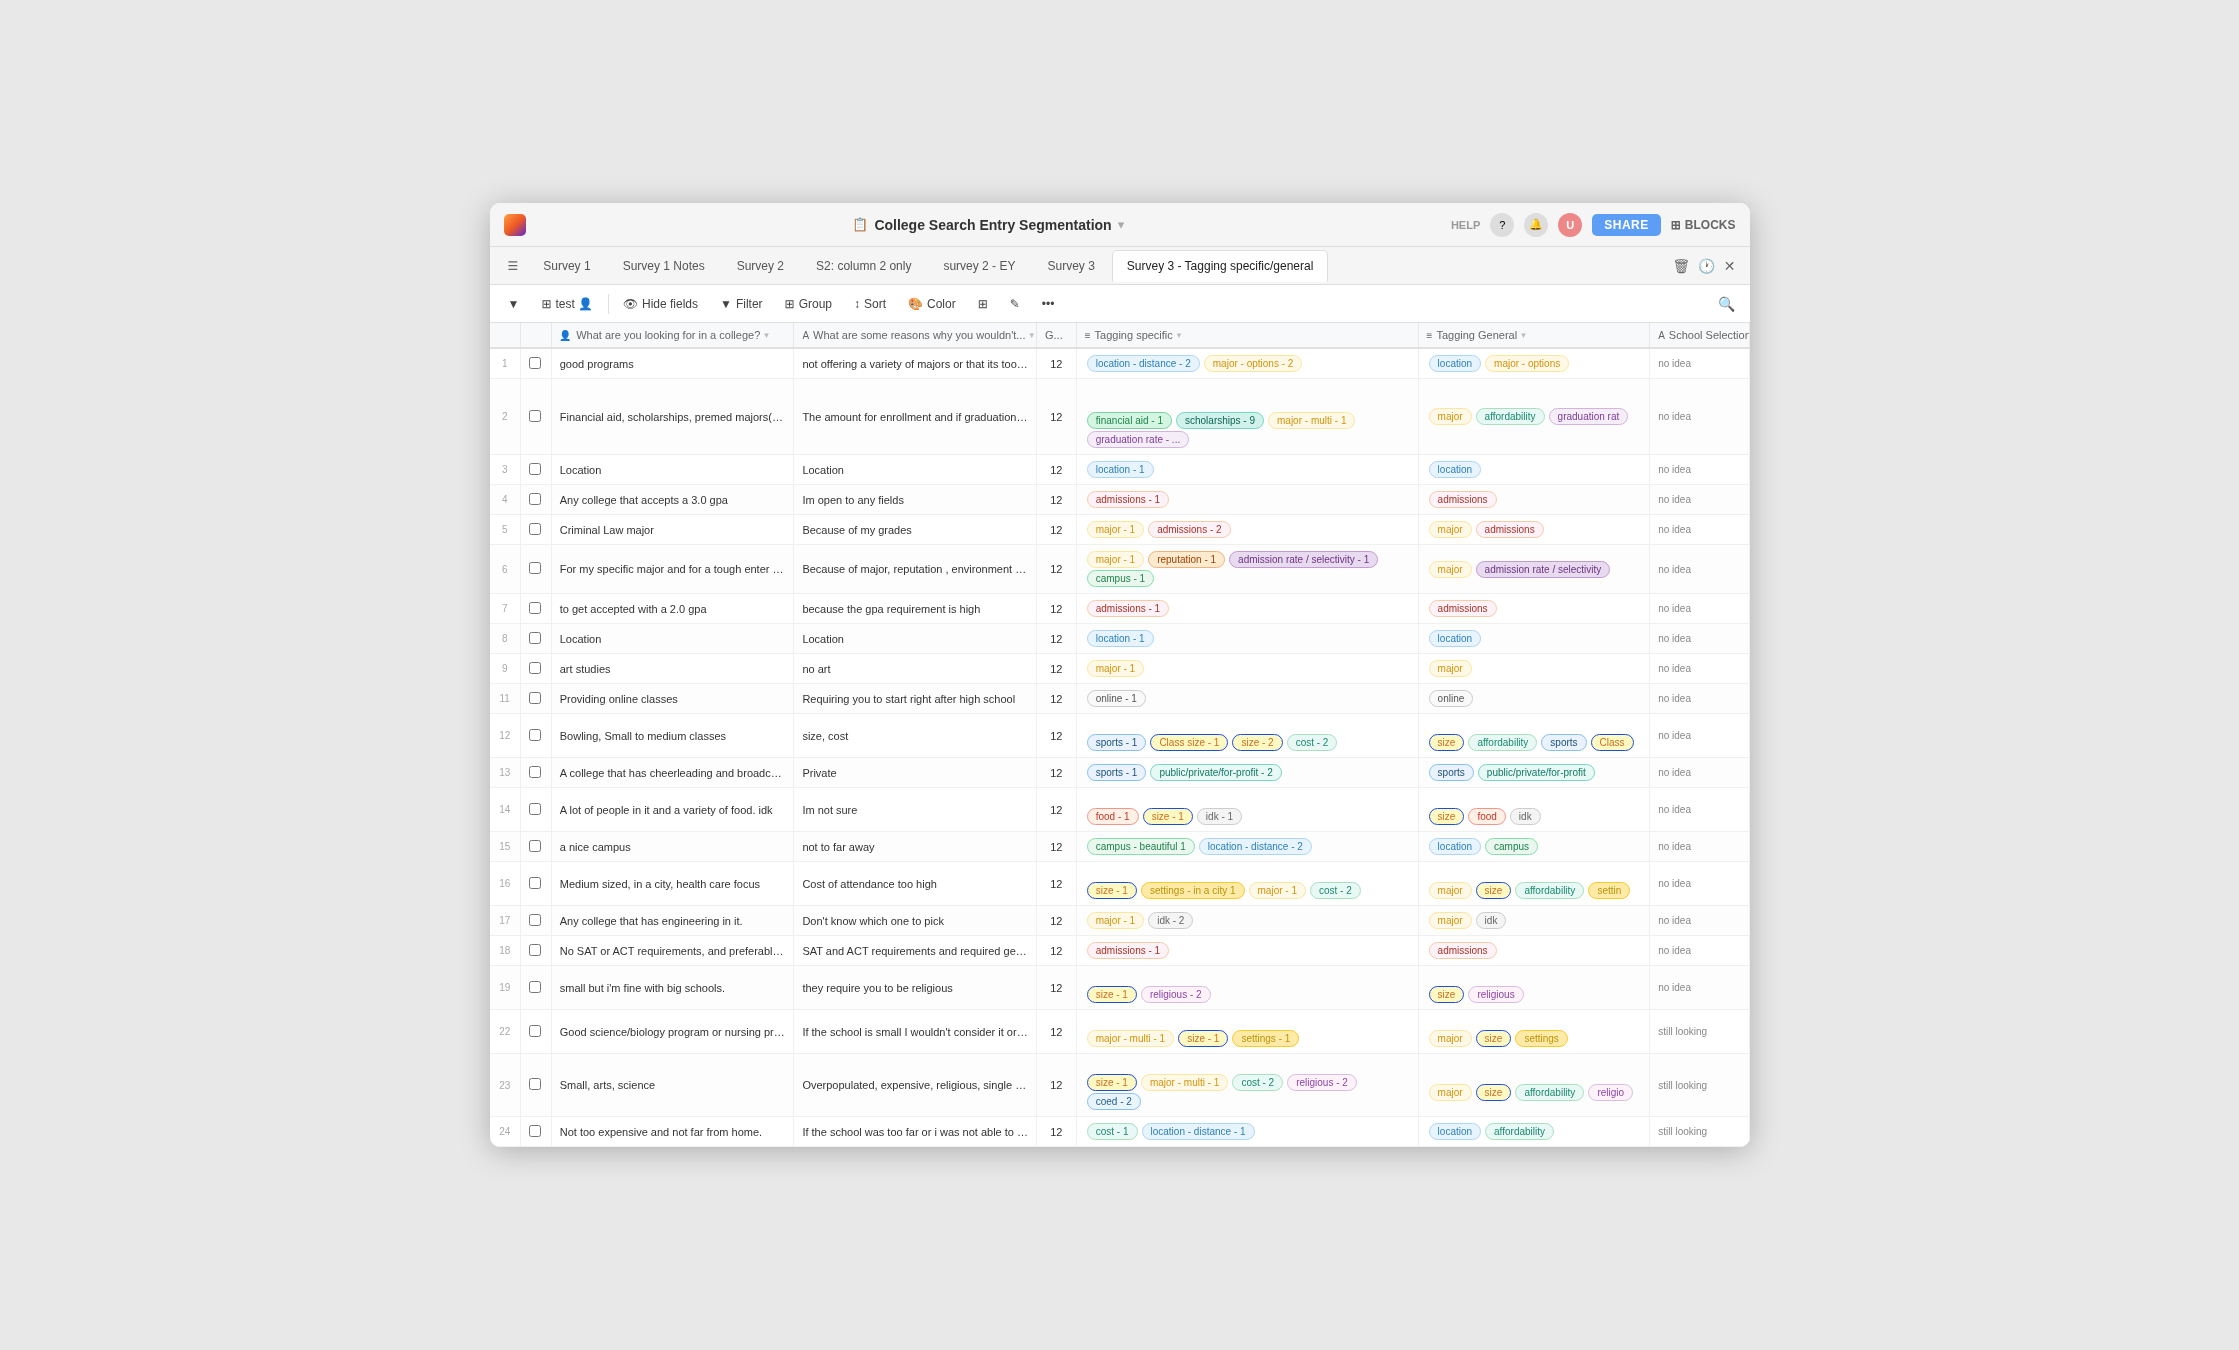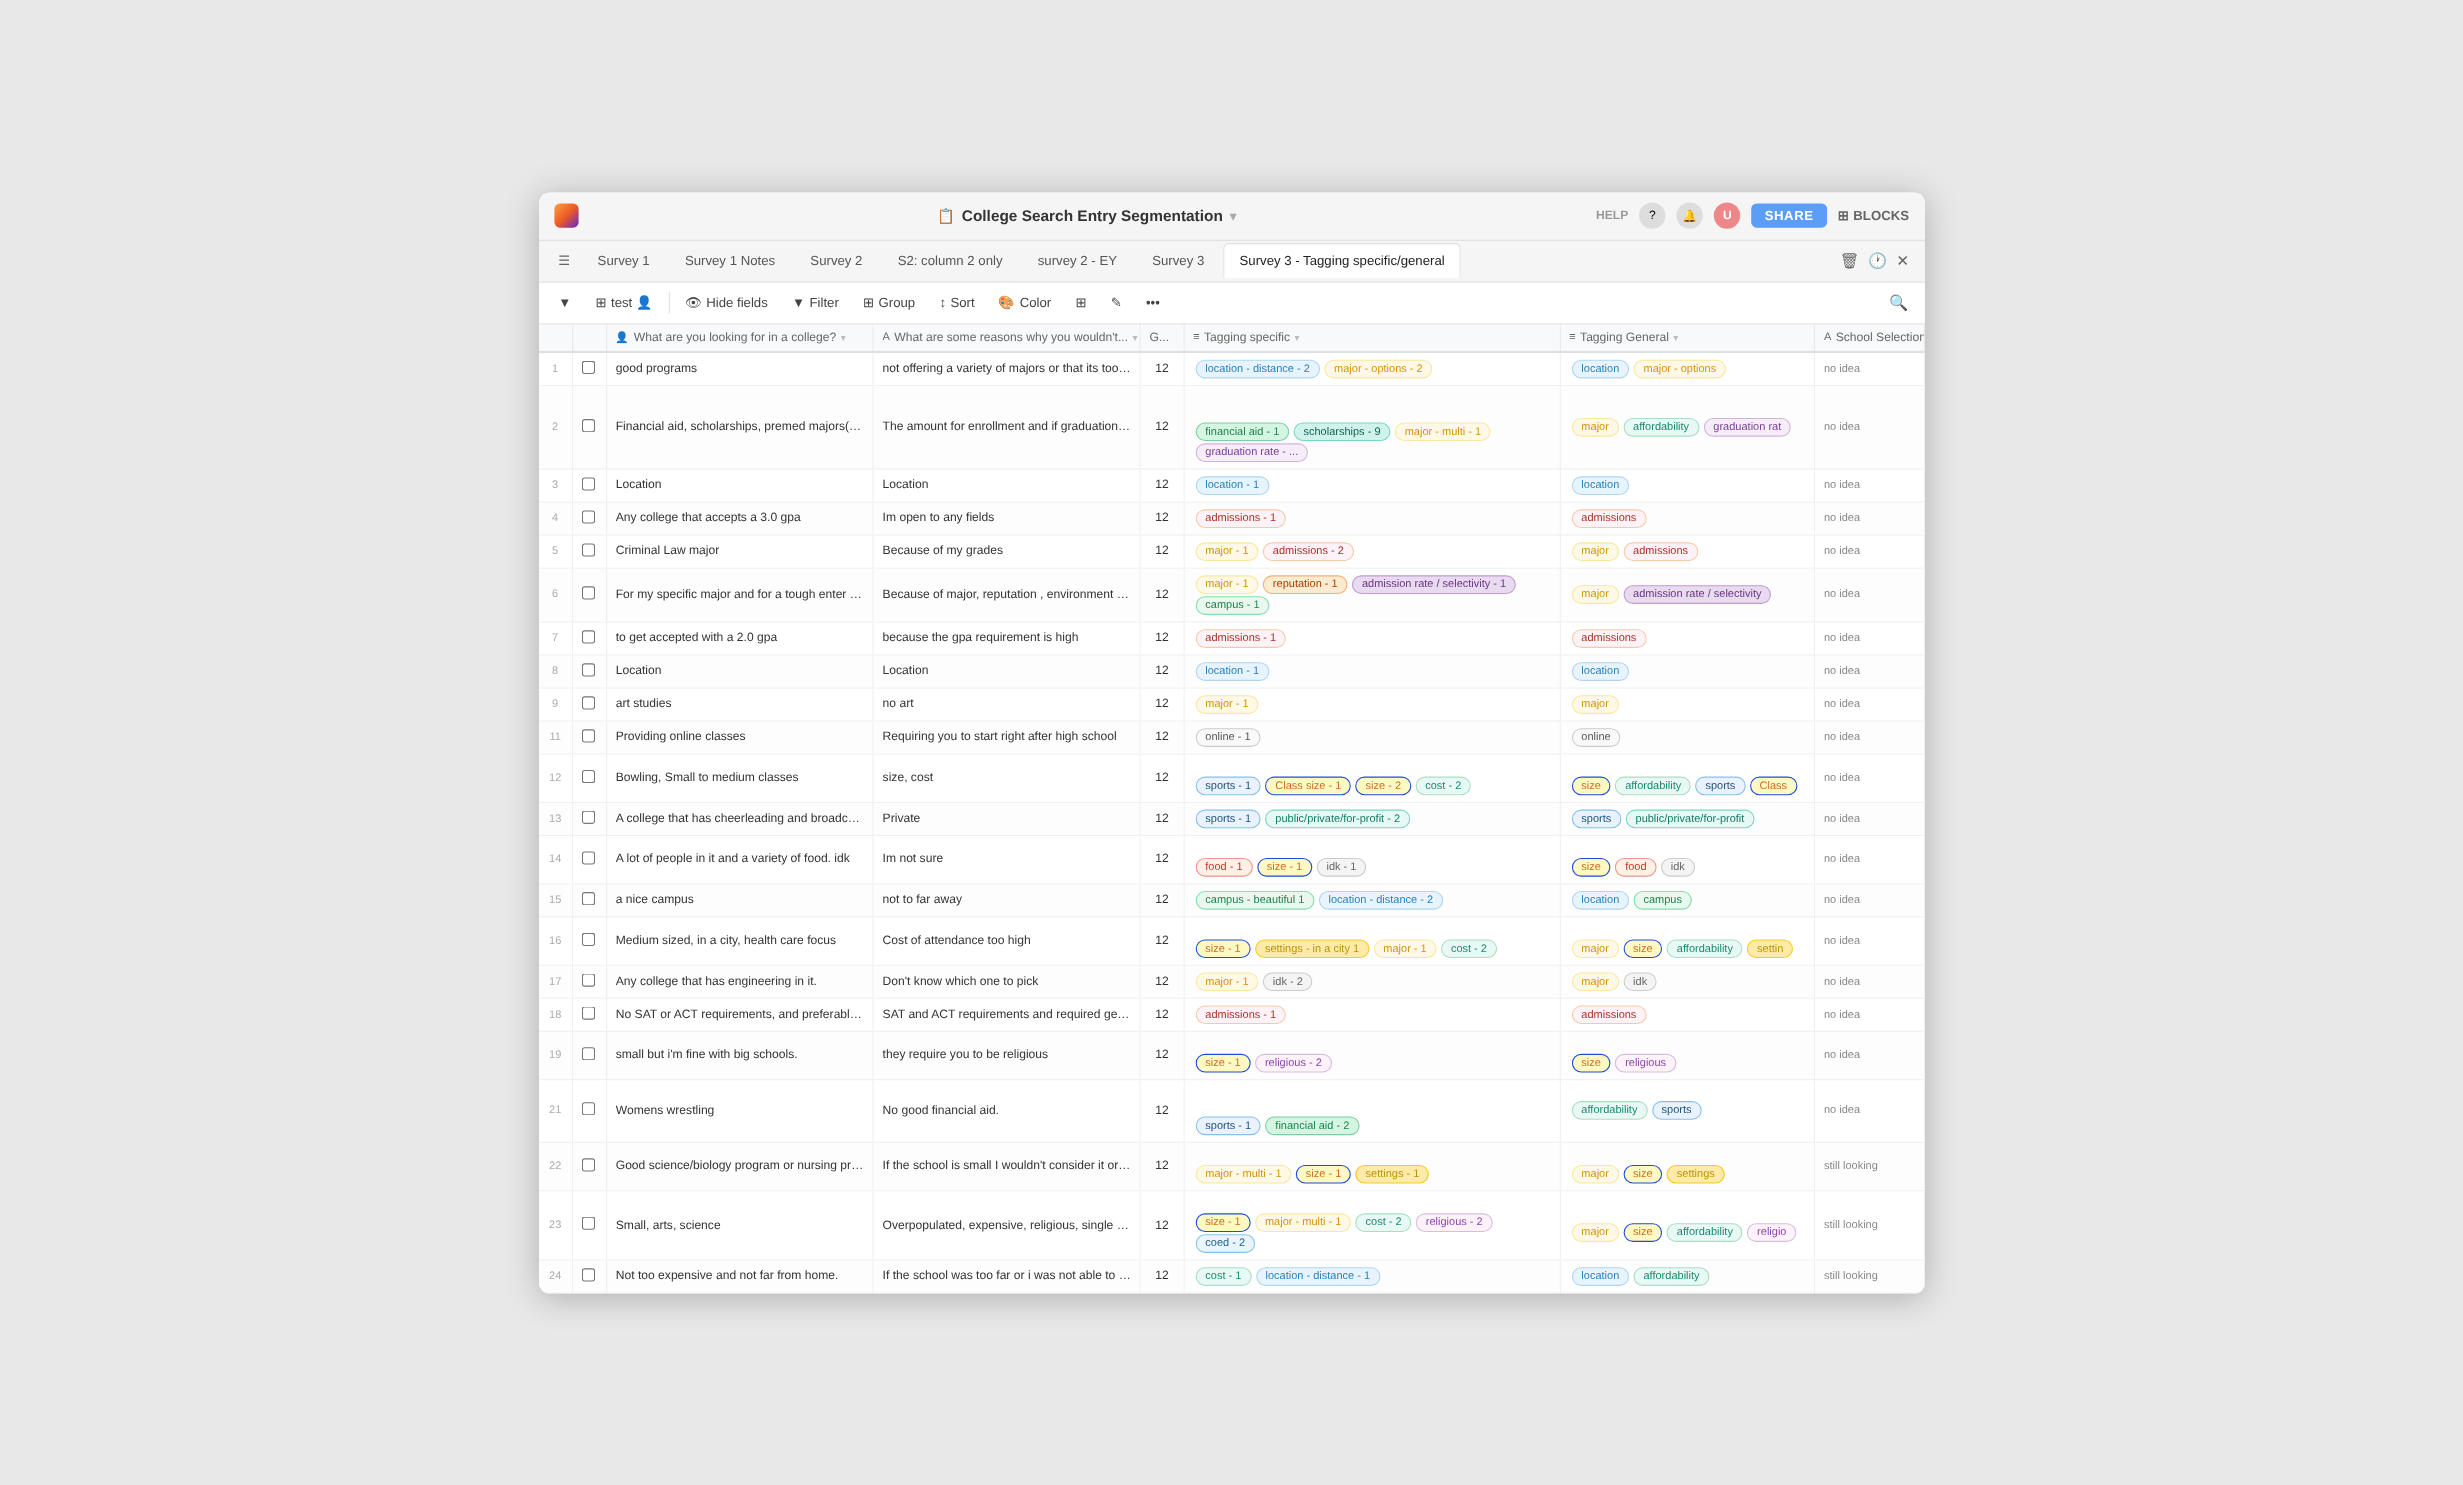--- a/index.html
+++ b/index.html
@@ -528,30 +528,20 @@
             <td class="row-num">19</td>
             <td><input type="checkbox" style="width: 12px; height: 12px;"></td>
             <td title="small but i'm fine with big schools.">small but i'm fine with big schools.</td>
             <td title="they require you to be religious">they require you to be religious</td>
             <td style="text-align: center;">12</td>
             <td class="tags-cell"><span class="tag tag-size">size - 1</span><span class="tag tag-religious">religious - 2</span></td>
             <td class="tags-cell"><span class="tag tag-size">size</span><span class="tag tag-religious">religious</span></td>
             <td class="school-status">no idea</td>
           </tr>
           <tr>
-            <td class="row-num">21</td>
-            <td><input type="checkbox" style="width: 12px; height: 12px;"></td>
-            <td title="Womens wrestling">Womens wrestling</td>
-            <td title="No good financial aid.">No good financial aid.</td>
-            <td style="text-align: center;">12</td>
-            <td class="tags-cell"><span class="tag tag-sports">sports - 1</span><span class="tag tag-financialaid">financial aid - 2</span></td>
-            <td class="tags-cell"><span class="tag tag-affordability">affordability</span><span class="tag tag-sports">sports</span></td>
-            <td class="school-status">no idea</td>
-          </tr>
-          <tr>
             <td class="row-num">22</td>
             <td><input type="checkbox" style="width: 12px; height: 12px;"></td>
             <td title="Good science/biology program or nursing program, good campus mean...">Good science/biology program or nursing program, good campus mean...</td>
             <td title="If the school is small I wouldn't consider it or d...">If the school is small I wouldn't consider it or d...</td>
             <td style="text-align: center;">12</td>
             <td class="tags-cell"><span class="tag tag-major">major - multi - 1</span><span class="tag tag-size">size - 1</span><span class="tag tag-settings">settings - 1</span></td>
             <td class="tags-cell"><span class="tag tag-major">major</span><span class="tag tag-size">size</span><span class="tag tag-settings">settings</span></td>
             <td class="school-status">still looking</td>
           </tr>
           <tr>

